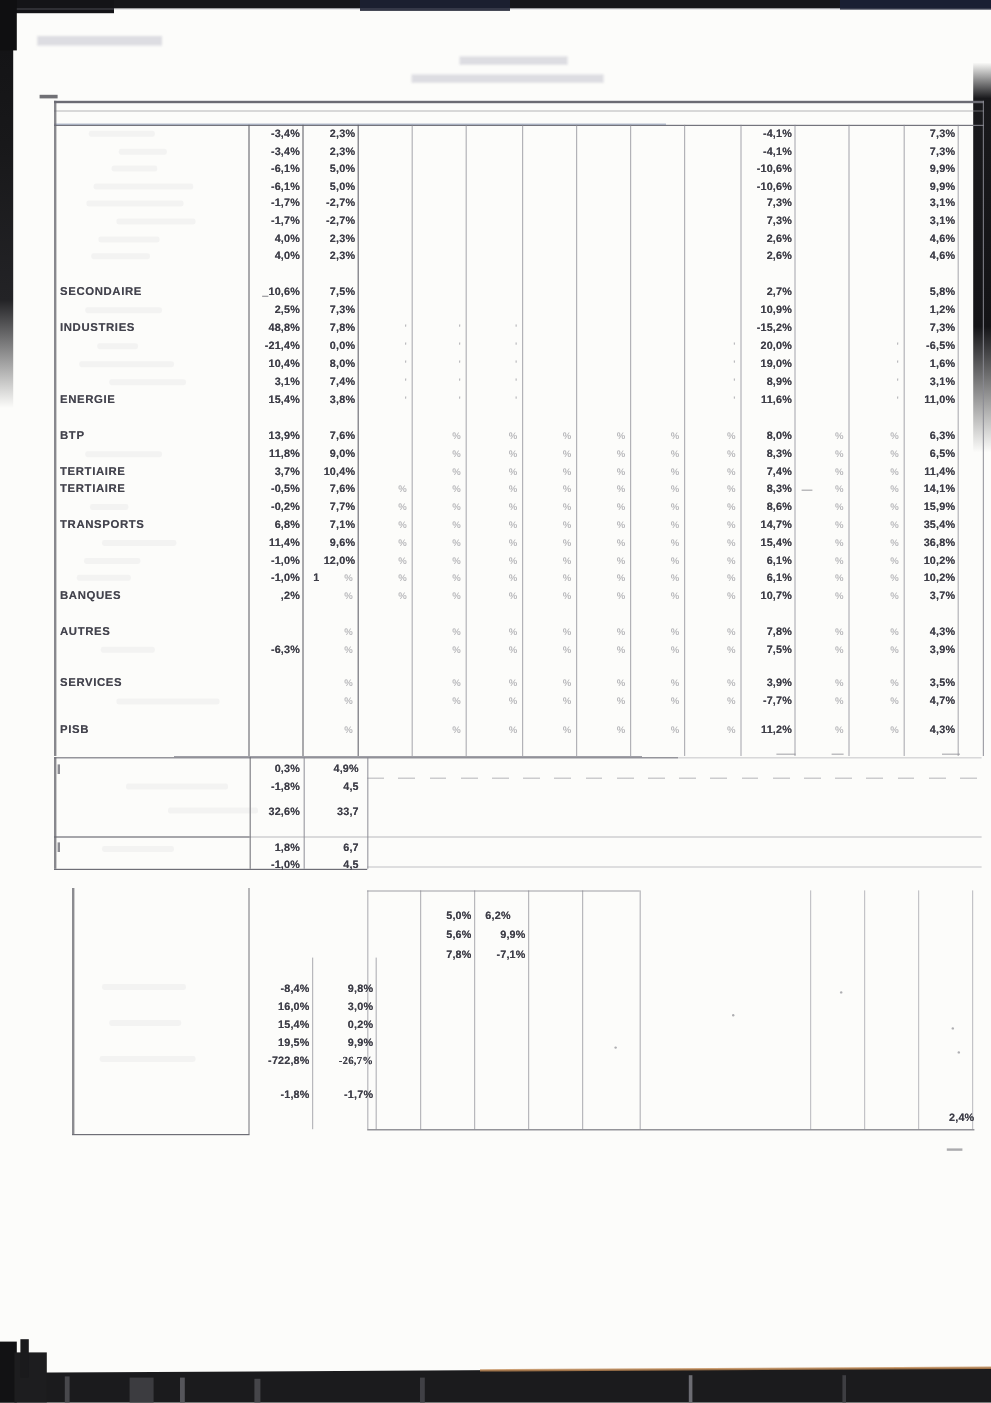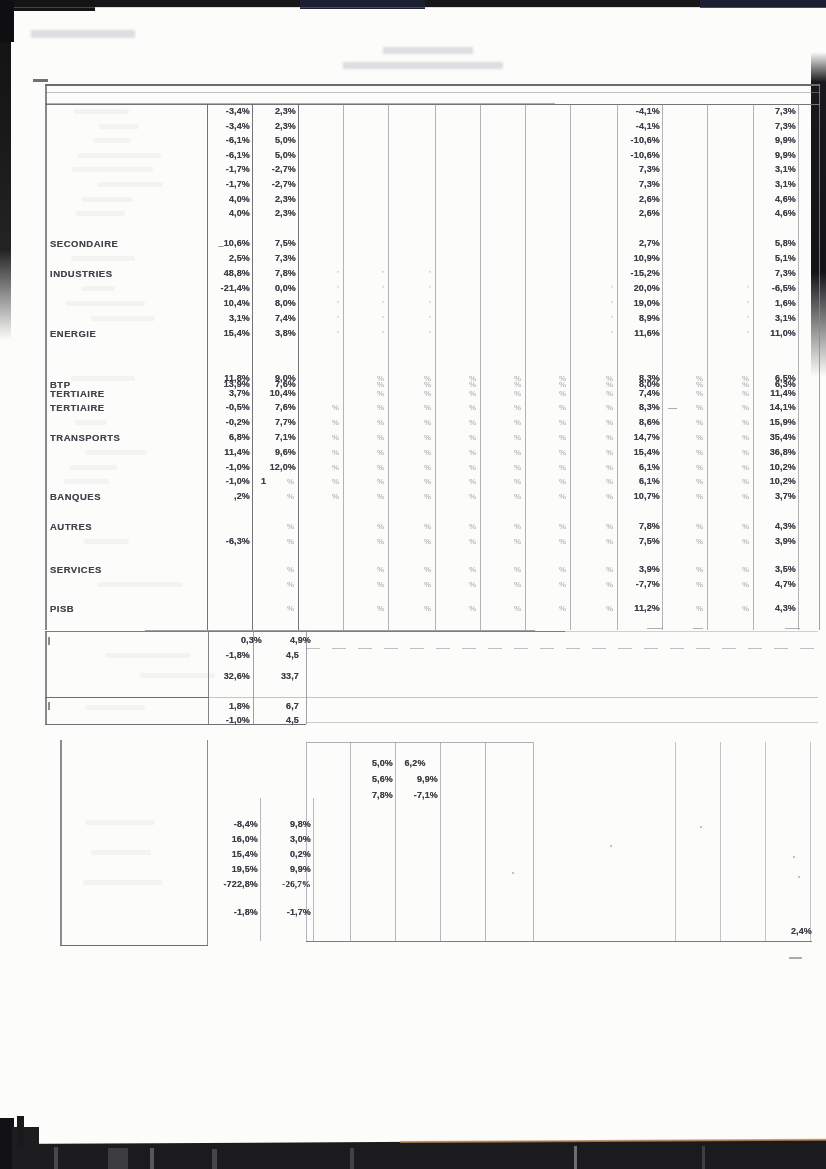--- a/index.html
+++ b/index.html
@@ -148,21 +148,21 @@
         <div class="val" style="left:163px;top:0;width:42px;padding-right:6px;">_10,6%</div>
         <div class="val" style="left:208px;top:0;width:43px;padding-right:5px;">7,5%</div>
         <div class="val" style="left:573px;top:0;width:42px;padding-right:2px;">2,7%</div>
         <div class="val" style="left:709px;top:0;width:42px;padding-right:4px;">5,8%</div>
       </div>
       <div class="" style="position:absolute;left:0;top:168px;width:775px;height:14px;">
         <div class="smudge" style="left:26px;top:4px;width:64px;"></div>
         <div class="val" style="left:163px;top:0;width:42px;padding-right:6px;">2,5%</div>
         <div class="val" style="left:208px;top:0;width:43px;padding-right:5px;">7,3%</div>
         <div class="val" style="left:573px;top:0;width:42px;padding-right:2px;">10,9%</div>
-        <div class="val" style="left:709px;top:0;width:42px;padding-right:4px;">5,1%</div>
+        <div class="val" style="left:709px;top:0;width:42px;padding-right:4px;">1,2%</div>
       </div>
       <div class="" style="position:absolute;left:0;top:183px;width:775px;height:14px;">
         <div class="lbl" style="left:5px;top:0;">INDUSTRIES</div>
         <div class="val" style="left:163px;top:0;width:42px;padding-right:6px;">48,8%</div>
         <div class="val" style="left:208px;top:0;width:43px;padding-right:5px;">7,8%</div>
         <div class="val" style="left:573px;top:0;width:42px;padding-right:2px;">-15,2%</div>
         <div class="val" style="left:709px;top:0;width:42px;padding-right:4px;">7,3%</div>
         <div class="ghost" style="left:270px;top:1px;width:24px;padding-right:4px;">'</div>
         <div class="ghost" style="left:315px;top:1px;width:24px;padding-right:4px;">'</div>
         <div class="ghost" style="left:362px;top:1px;width:24px;padding-right:4px;">'</div>
@@ -208,21 +208,21 @@
         <div class="val" style="left:163px;top:0;width:42px;padding-right:6px;">15,4%</div>
         <div class="val" style="left:208px;top:0;width:43px;padding-right:5px;">3,8%</div>
         <div class="val" style="left:573px;top:0;width:42px;padding-right:2px;">11,6%</div>
         <div class="val" style="left:709px;top:0;width:42px;padding-right:4px;">11,0%</div>
         <div class="ghost" style="left:270px;top:1px;width:24px;padding-right:4px;">'</div>
         <div class="ghost" style="left:315px;top:1px;width:24px;padding-right:4px;">'</div>
         <div class="ghost" style="left:362px;top:1px;width:24px;padding-right:4px;">'</div>
         <div class="ghost" style="left:544px;top:1px;width:24px;padding-right:4px;">'</div>
         <div class="ghost" style="left:680px;top:1px;width:24px;padding-right:4px;">'</div>
       </div>
-      <div class="" style="position:absolute;left:0;top:273px;width:723px;height:14px;margin-top:21px;">
+      <div class="" style="position:absolute;left:0;top:273px;width:723px;height:14px;">
         <div class="lbl" style="left:5px;top:0;">BTP</div>
         <div class="val" style="left:163px;top:0;width:42px;padding-right:6px;">13,9%</div>
         <div class="val" style="left:208px;top:0;width:43px;padding-right:5px;">7,6%</div>
         <div class="val" style="left:573px;top:0;width:42px;padding-right:2px;">8,0%</div>
         <div class="val" style="left:709px;top:0;width:42px;padding-right:4px;">6,3%</div>
         <div class="ghost" style="left:315px;top:1px;width:24px;padding-right:4px;">%</div>
         <div class="ghost" style="left:362px;top:1px;width:24px;padding-right:4px;">%</div>
         <div class="ghost" style="left:407px;top:1px;width:24px;padding-right:4px;">%</div>
         <div class="ghost" style="left:452px;top:1px;width:24px;padding-right:4px;">%</div>
         <div class="ghost" style="left:497px;top:1px;width:24px;padding-right:4px;">%</div>
@@ -456,21 +456,21 @@
       <div class="hl" style="left:261px;top:91px;width:512px;opacity:.45;"></div>
       <div class="vl" style="left:0;top:0;width:2px;height:93px;background:#6a6a72;"></div>
       <div class="vl" style="left:163px;top:0;height:93px;background:#64646c;"></div>
       <div class="vl" style="left:208px;top:0;height:93px;"></div>
       <div class="vl" style="left:261px;top:0;height:93px;"></div>
       <div class="tick" style="left:3px;top:6px;height:8px;"></div>
       <div class="tick" style="left:3px;top:71px;height:8px;"></div>
       <div class="smudge" style="left:60px;top:22px;width:85px;"></div>
       <div class="smudge" style="left:95px;top:42px;width:75px;"></div>
       <div class="smudge" style="left:40px;top:74px;width:60px;"></div>
-      <div class="" style="position:absolute;left:12px;top:3px;width:300px;height:14px;">
+      <div class="" style="position:absolute;left:0;top:3px;width:300px;height:14px;">
         <div class="val" style="left:163px;top:0;width:42px;padding-right:2px;">0,3%</div>
         <div class="val" style="left:209px;top:0;width:45px;padding-right:4px;">4,9%</div>
       </div>
       <div class="" style="position:absolute;left:0;top:18px;width:300px;height:14px;">
         <div class="val" style="left:163px;top:0;width:42px;padding-right:2px;">-1,8%</div>
         <div class="val" style="left:209px;top:0;width:45px;padding-right:4px;">4,5</div>
       </div>
       <div class="" style="position:absolute;left:0;top:39px;width:300px;height:14px;">
         <div class="val" style="left:163px;top:0;width:42px;padding-right:2px;">32,6%</div>
         <div class="val" style="left:209px;top:0;width:45px;padding-right:4px;">33,7</div>

